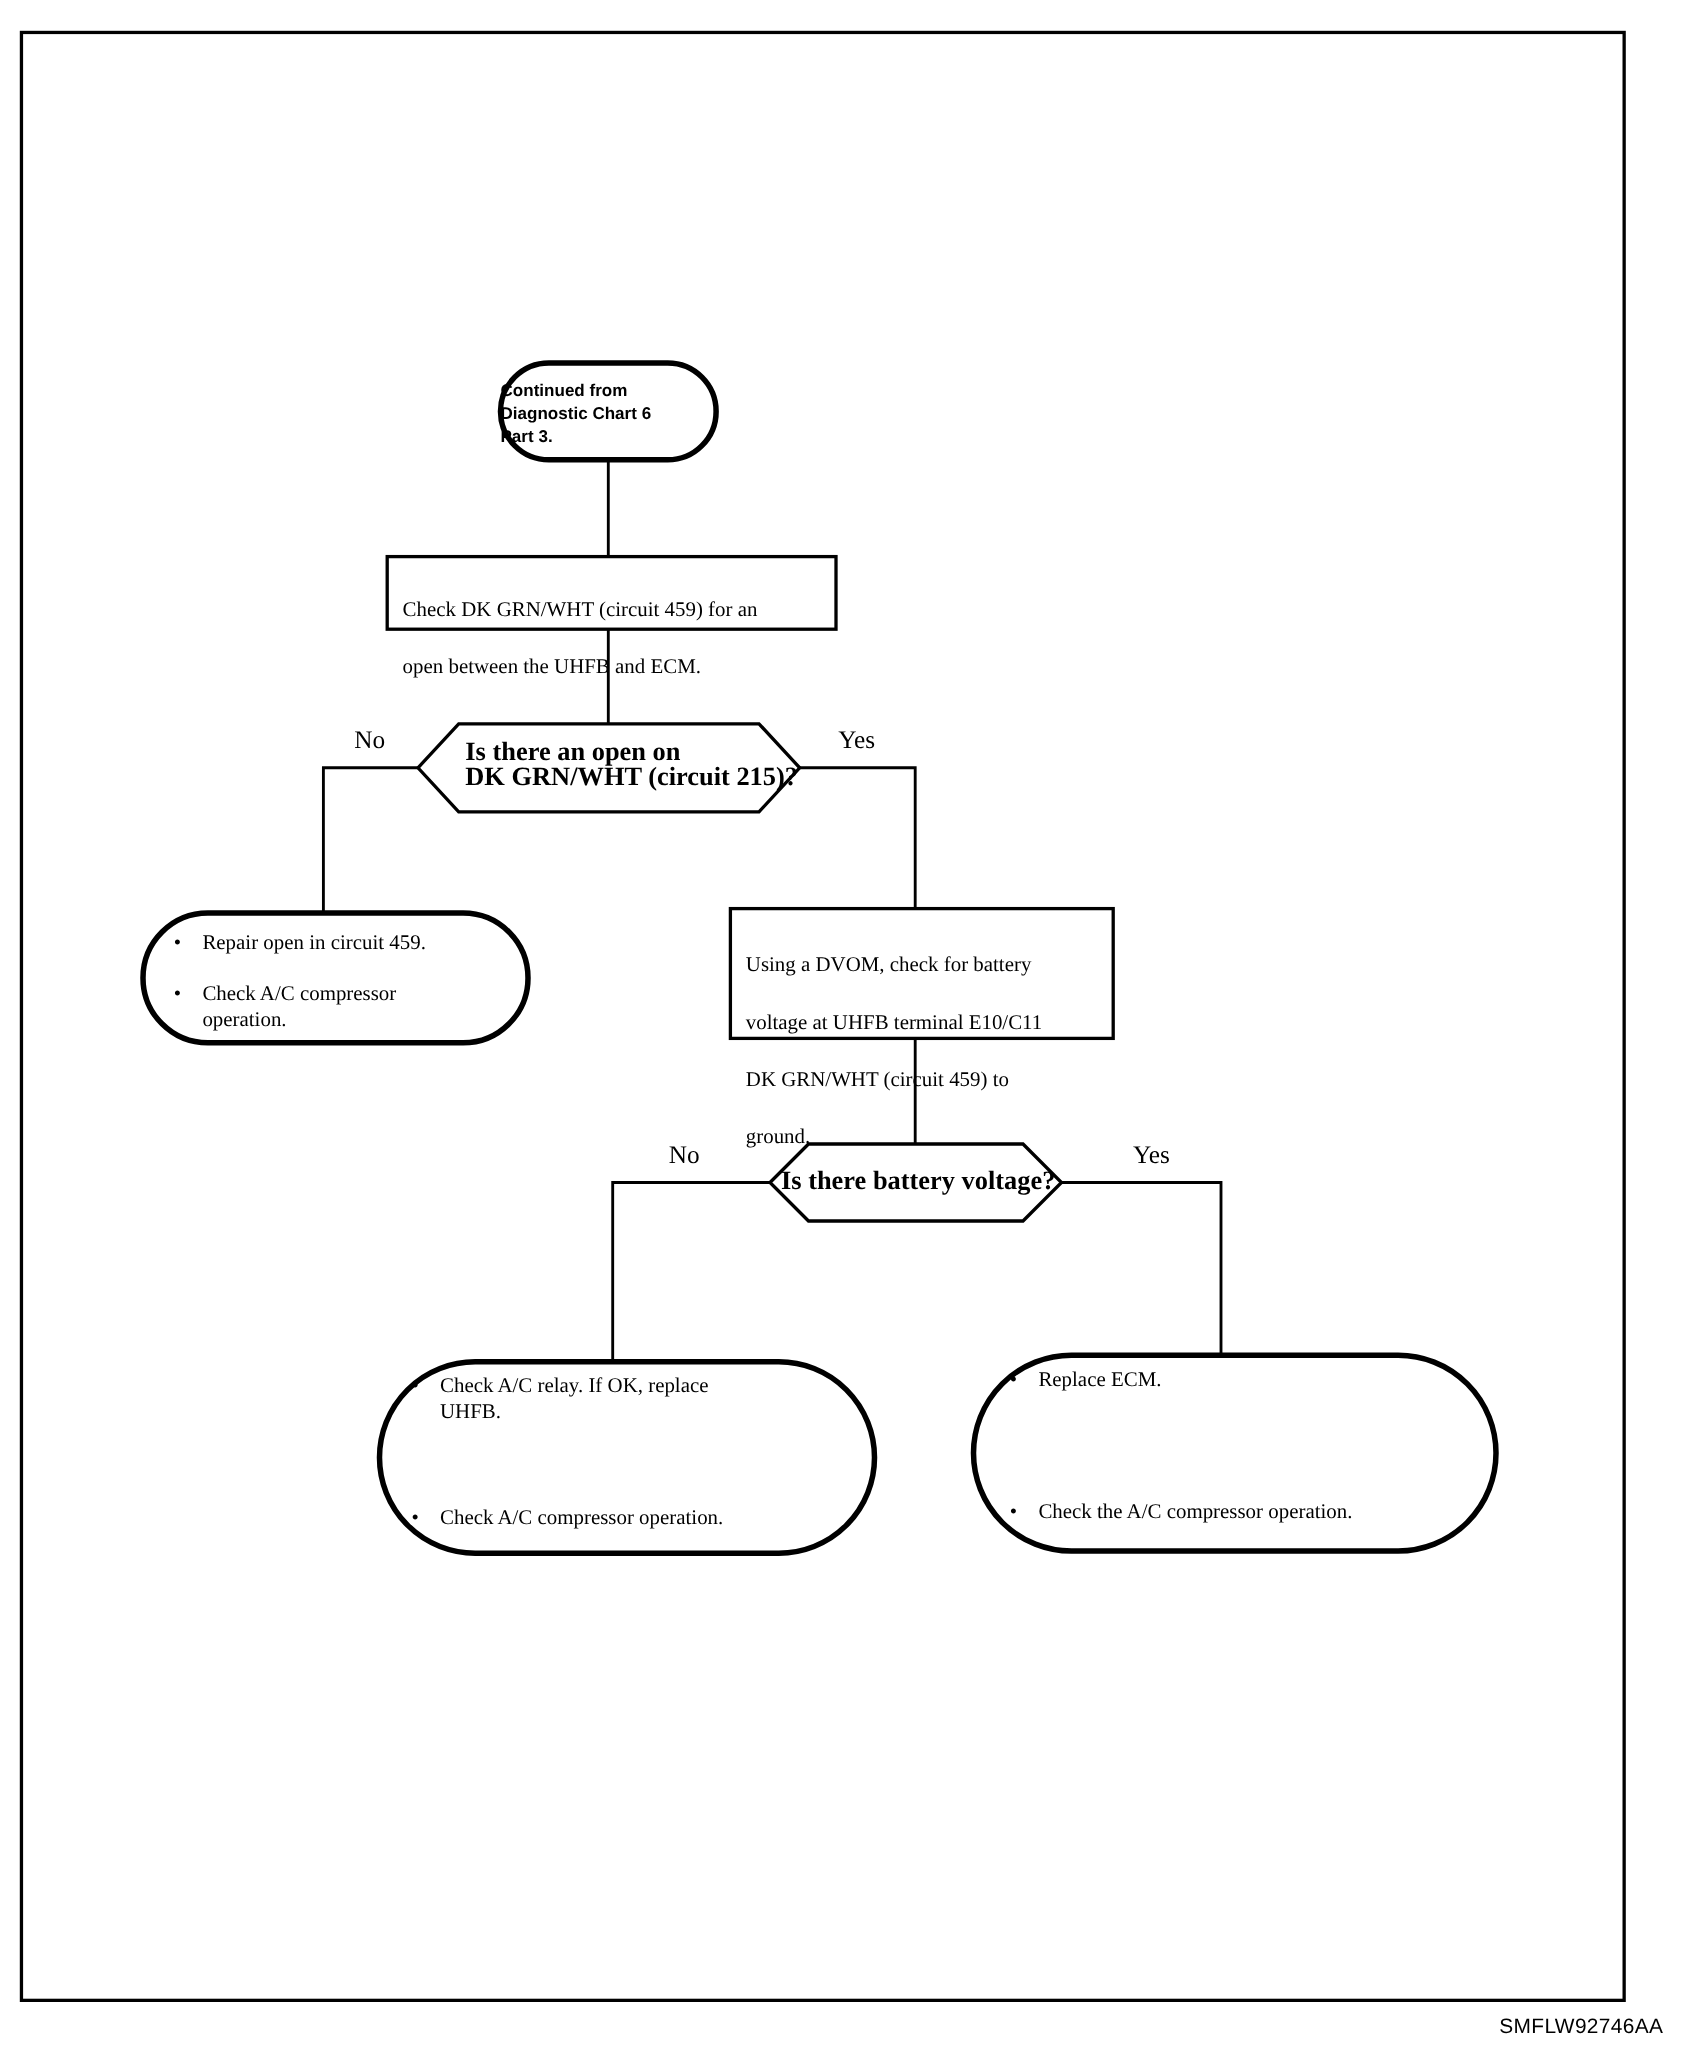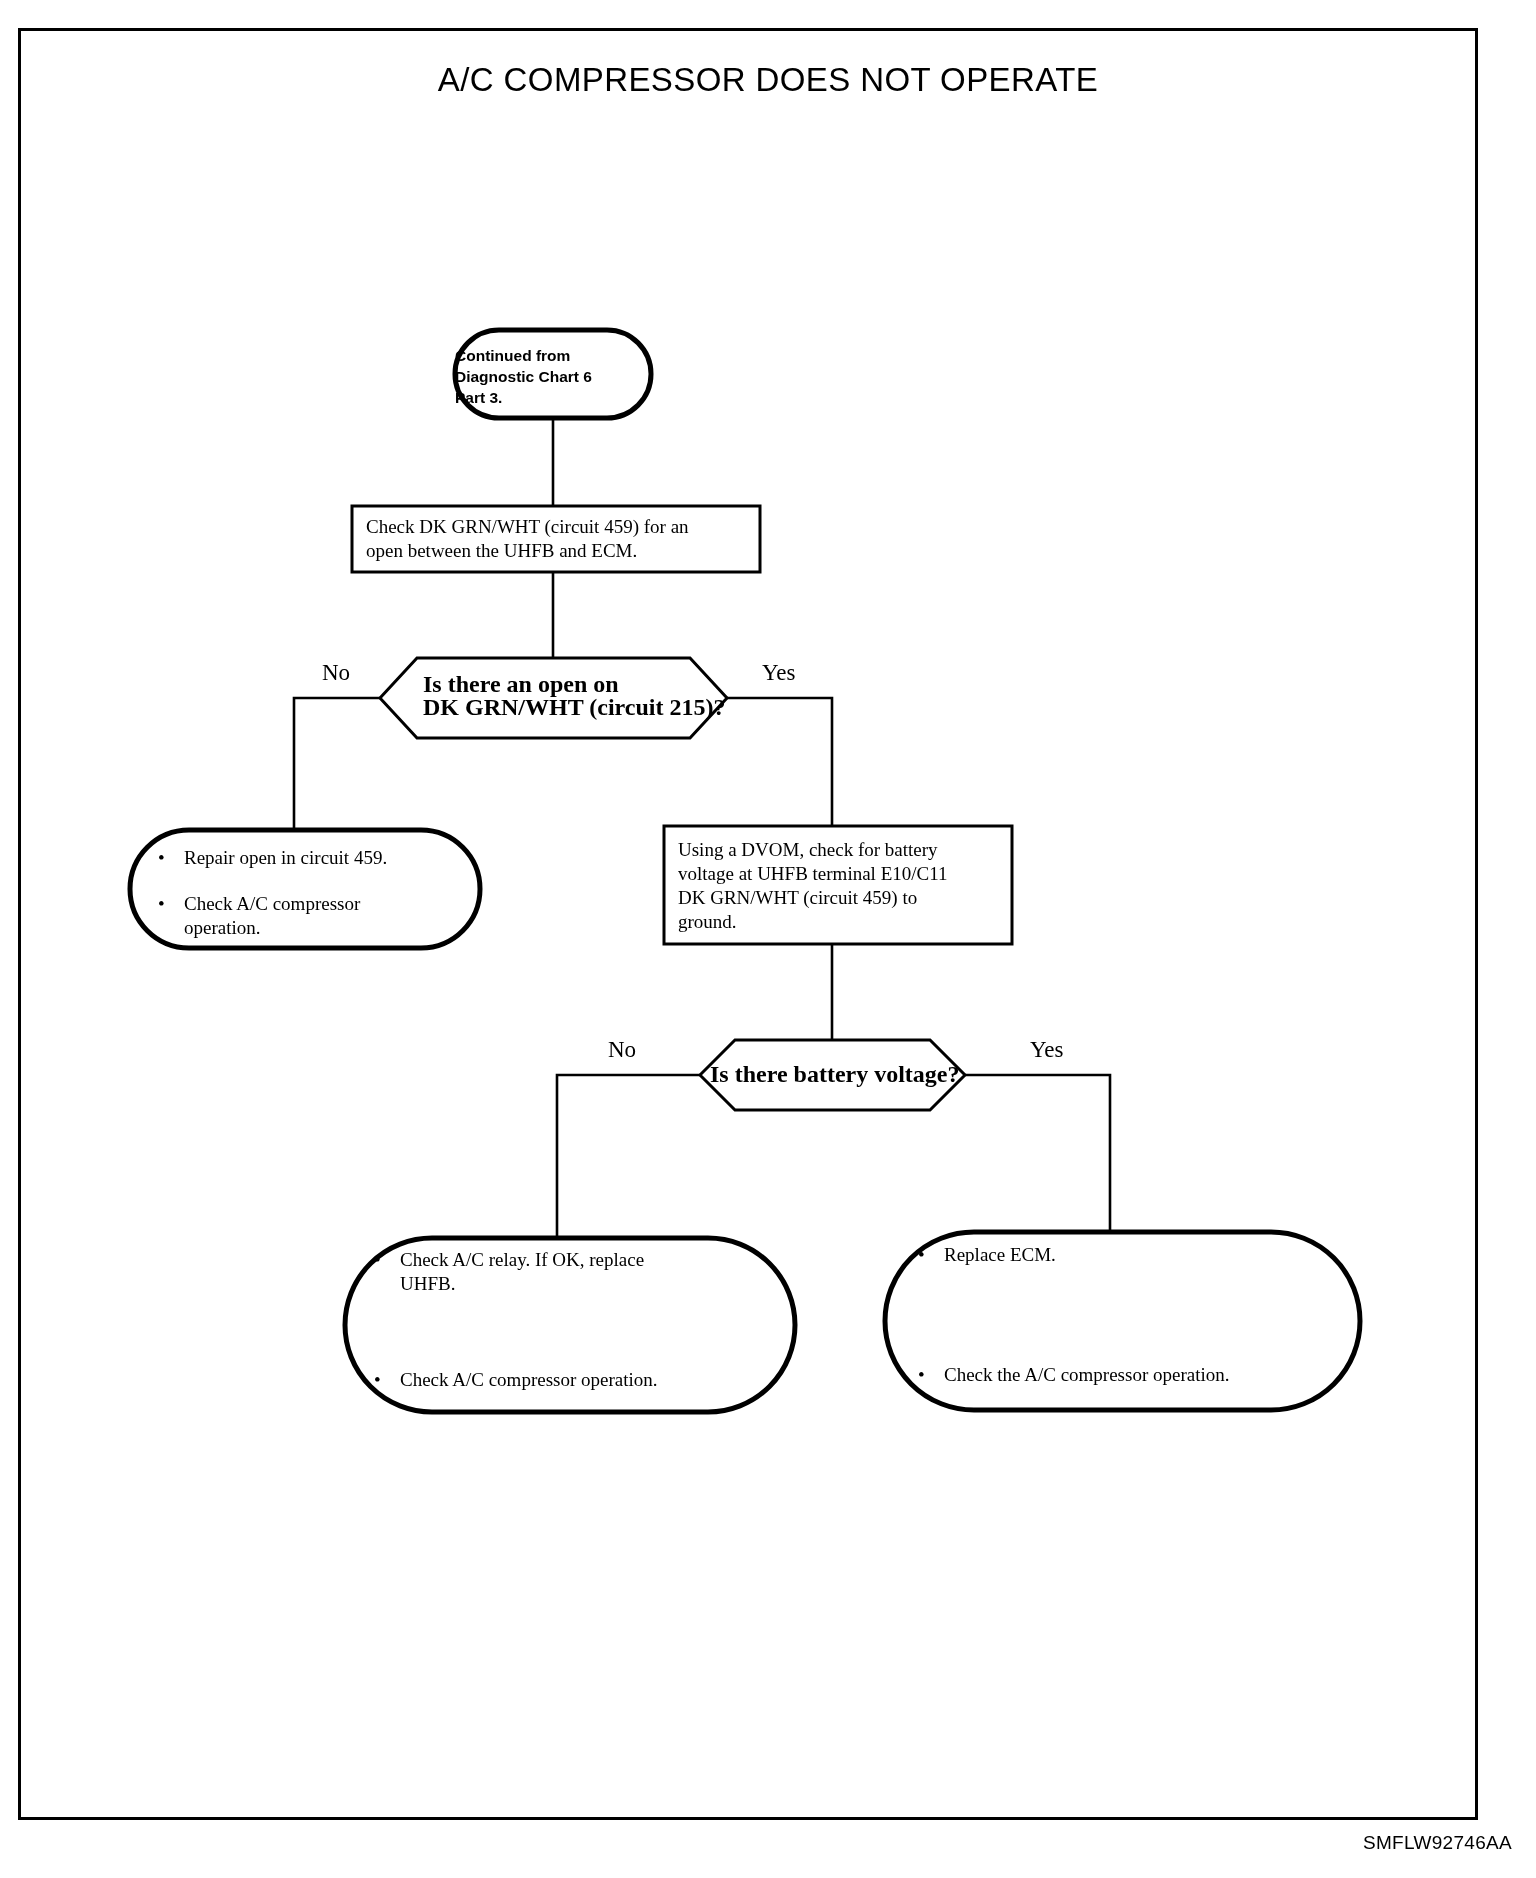--- a/index.html
+++ b/index.html
@@ -65,21 +65,21 @@
     font-weight: 600;
   }
   .term-text span { display: block; white-space: pre; }
 
   .proc-text {
     font-family: "Liberation Serif", serif;
     font-size: 19px;
     line-height: 24px;
     text-align: left;
   }
-  .proc-text span { display: block; white-space: pre; }
+  .proc-text span { display: block; white-space: pre; margin-top: 28px; }
 
   .dec-text {
     font-family: "Liberation Serif", serif;
     font-size: 24px;
     line-height: 23px;
     text-align: left;
     font-weight: 600;
   }
   .dec-text span { display: block; white-space: pre; }
 
@@ -128,21 +128,20 @@
     white-space: pre;
     color: #000000;
   }
 </style>
 </head>
 <body>
 
 <div class="page-frame"></div>
 
 <div class="title-block">
-  <span class="tl">A/C COMPRESSOR DOES NOT OPERATE</span>
 </div>
 
 <div class="flow-canvas">
   <svg width="1536" height="1878" viewBox="0 0 1536 1878" xmlns="http://www.w3.org/2000/svg">
 
     <g stroke="#000000" fill="none" stroke-width="2.6">
 
       <path d="M 553 418 L 553 506"></path>
 
       <path d="M 553 572 L 553 658"></path>

